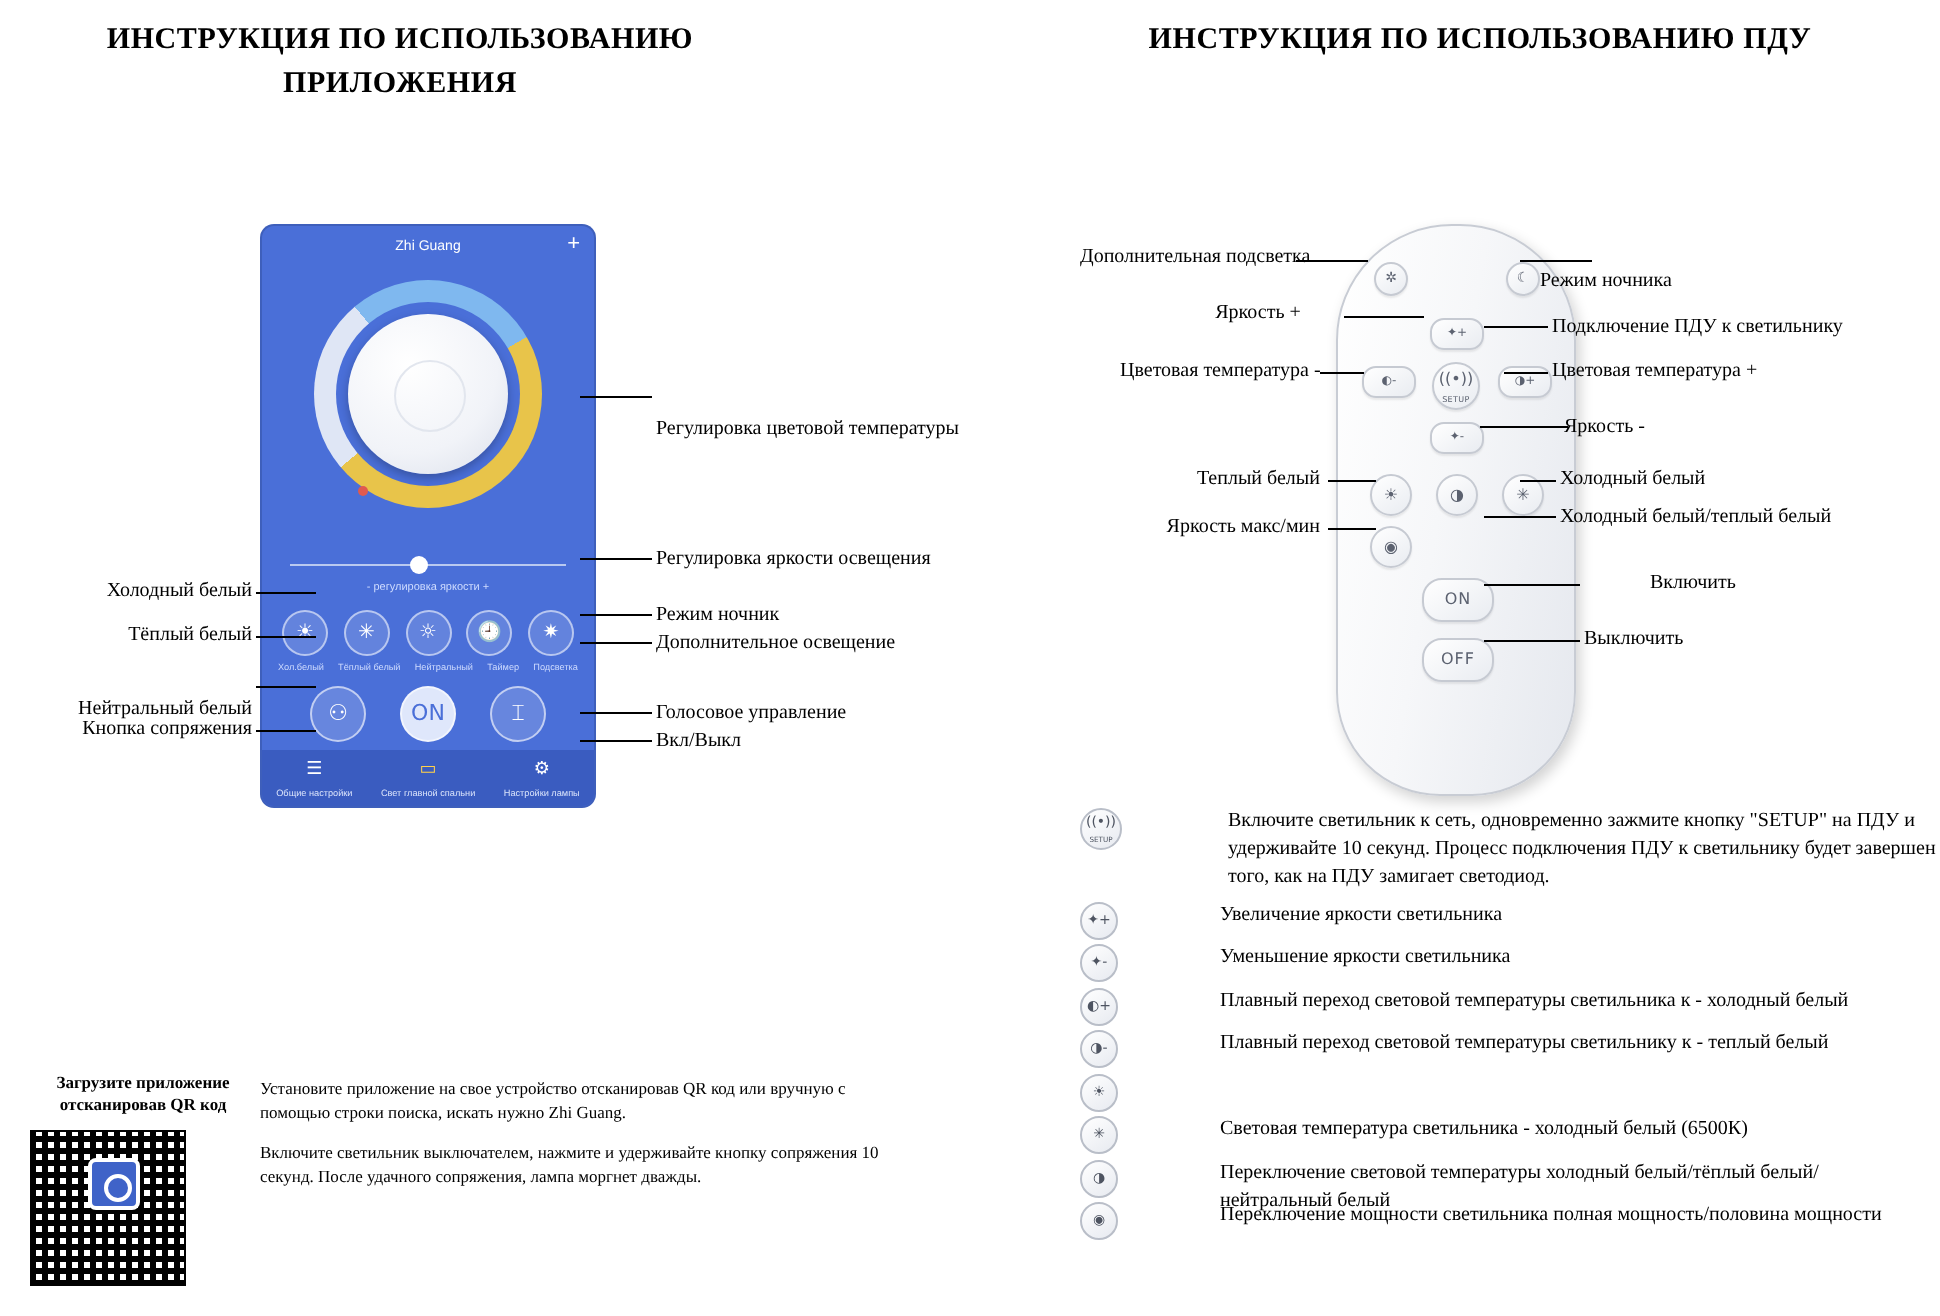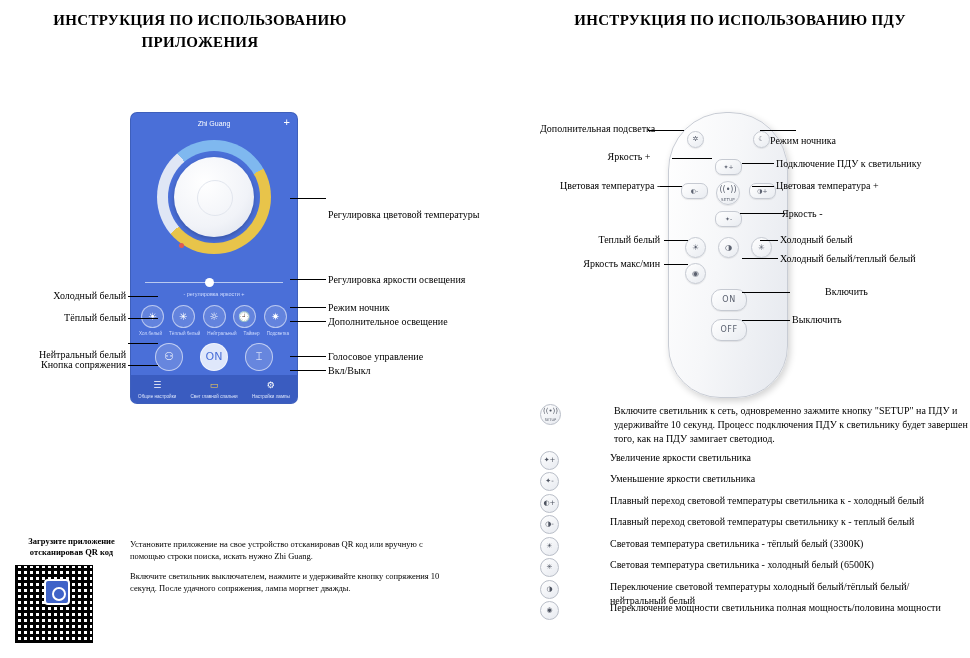--- a/index.html
+++ b/index.html
@@ -373,21 +373,20 @@
       <div class="legend-tx">Плавный переход световой температуры светильника к - холодный белый</div>
     </div>
 
     <div class="legend-row">
       <div class="legend-ic">◑-</div>
       <div class="legend-tx">Плавный переход световой температуры светильнику к - теплый белый</div>
     </div>
 
     <div class="legend-row">
       <div class="legend-ic">☀</div>
-      <div class="legend-tx">Световая температура светильника - тёплый белый (3300К)</div>
     </div>
 
     <div class="legend-row">
       <div class="legend-ic">✳</div>
       <div class="legend-tx">Световая температура светильника - холодный белый (6500К)</div>
     </div>
 
     <div class="legend-row">
       <div class="legend-ic">◑</div>
       <div class="legend-tx">Переключение световой температуры холодный белый/тёплый белый/нейтральный белый</div>

